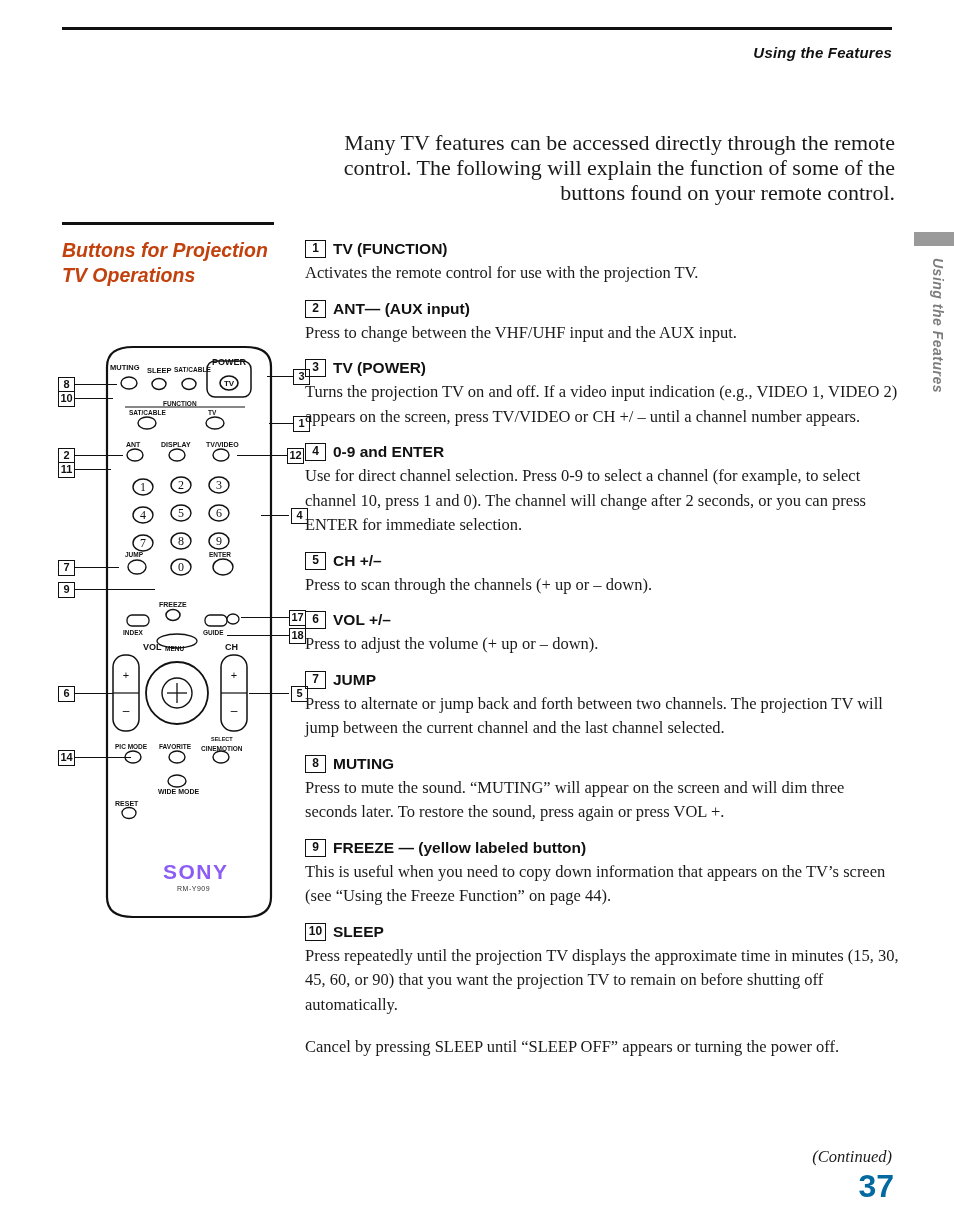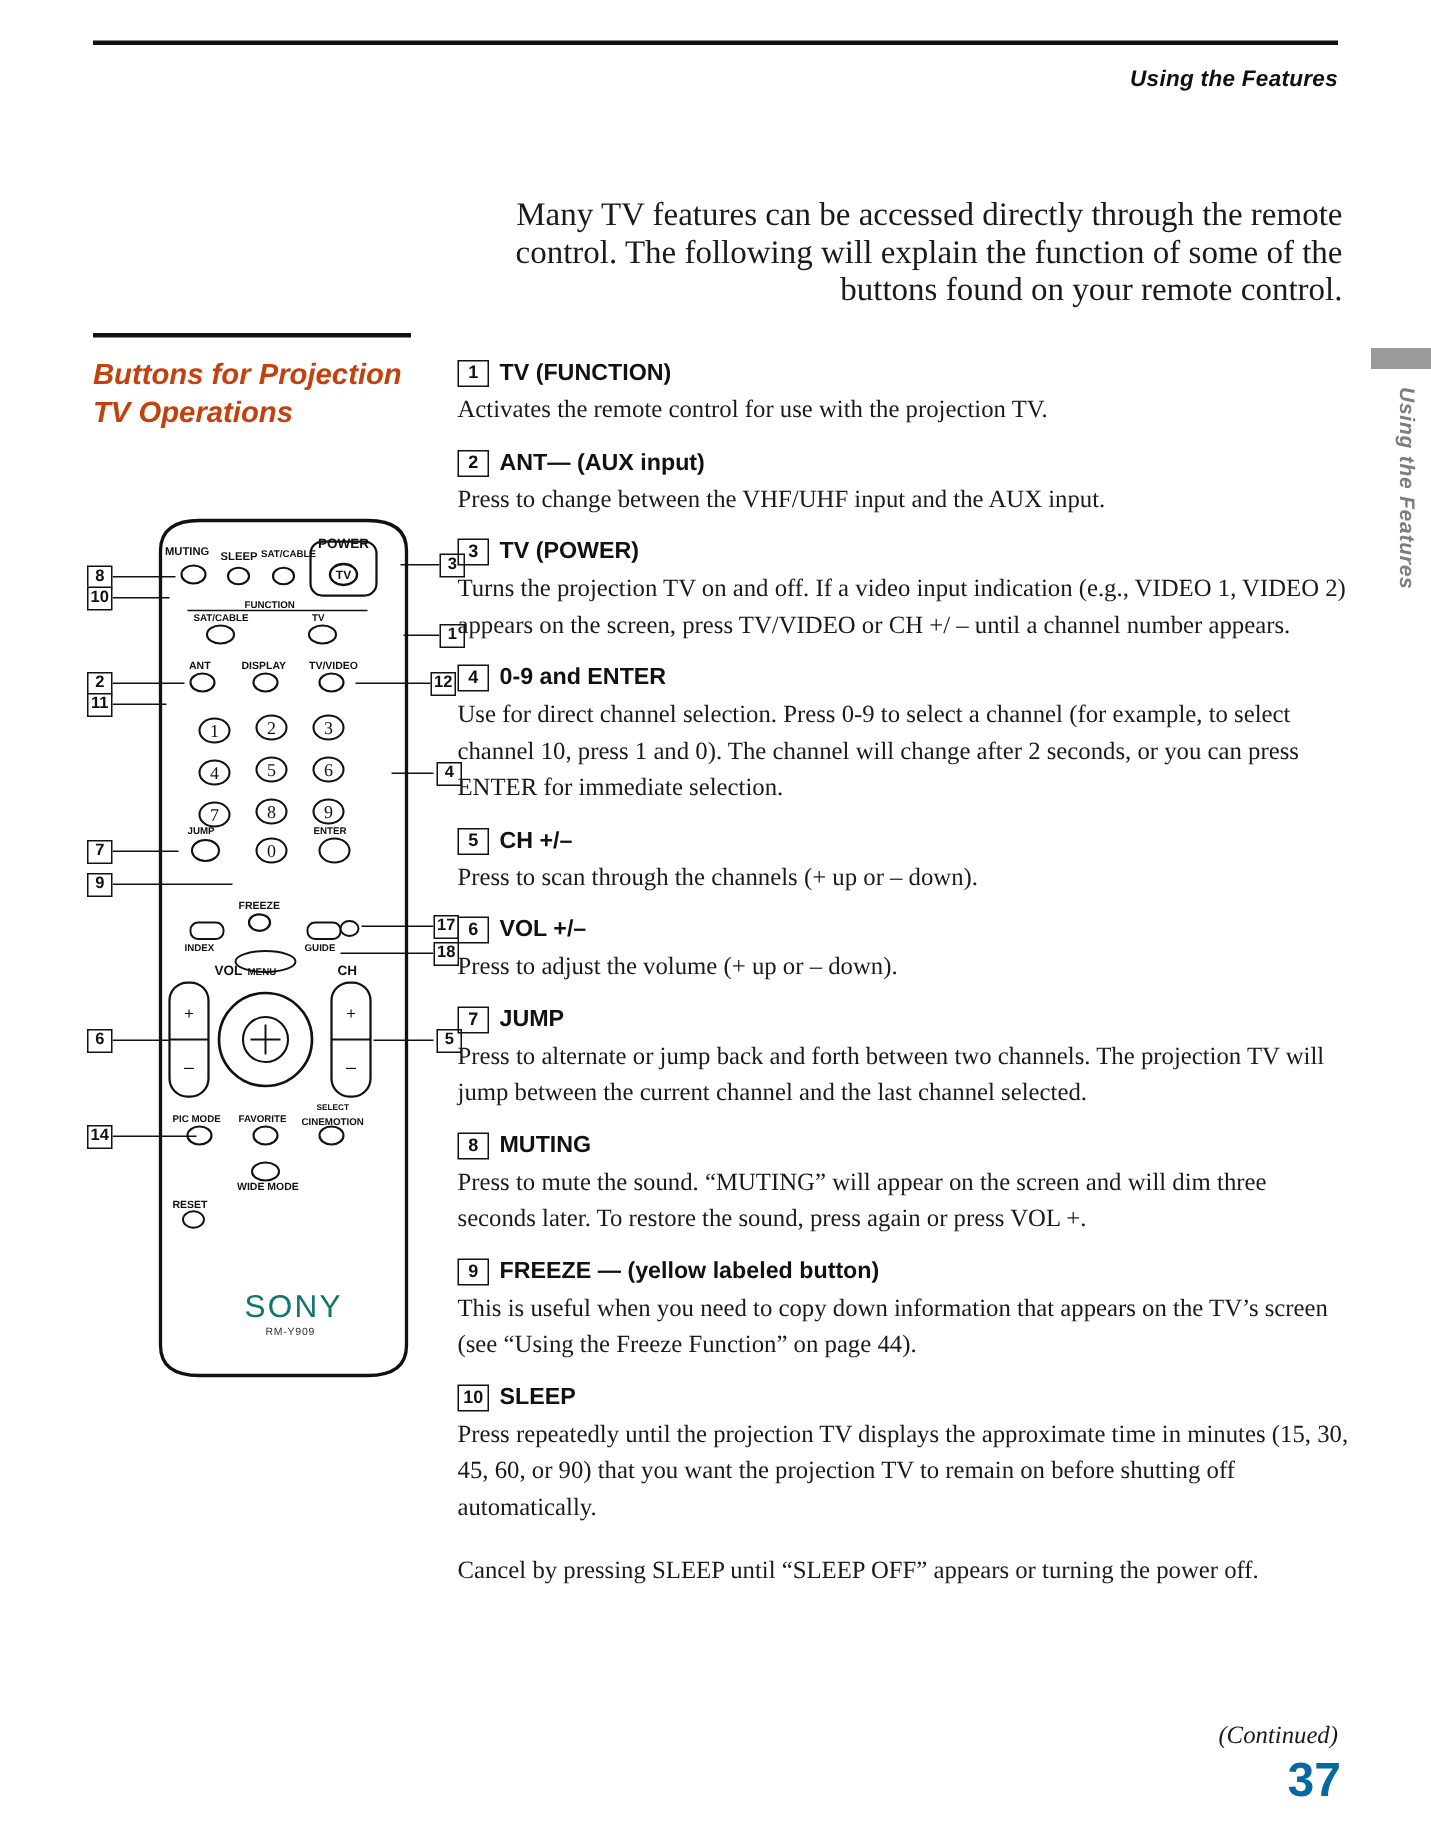--- a/index.html
+++ b/index.html
@@ -161,24 +161,24 @@
   .lead {
     position: absolute;
     background: #111;
     height: 1px;
   }
   svg.remote { position:absolute; left:0; top:0; }
   .sony {
     position: absolute;
     left: 108px; top: 515px;
     font-family: "Liberation Sans", sans-serif;
-    font-weight: normal;
+    font-weight: bold;
     font-size: 21px;
     letter-spacing: 1.5px;
-    color: #0f766e;
+    color: #8b5cf6;
   }
   .model {
     position: absolute;
     left: 122px; top: 540px;
     font-family: "Liberation Sans", sans-serif;
     font-size: 7px;
     letter-spacing: .5px;
     color: #333;
   }
   .lbl {

